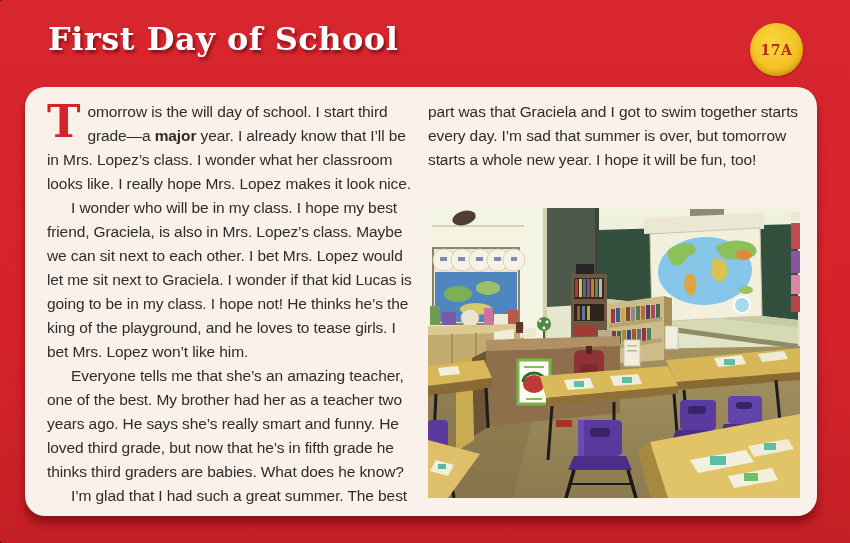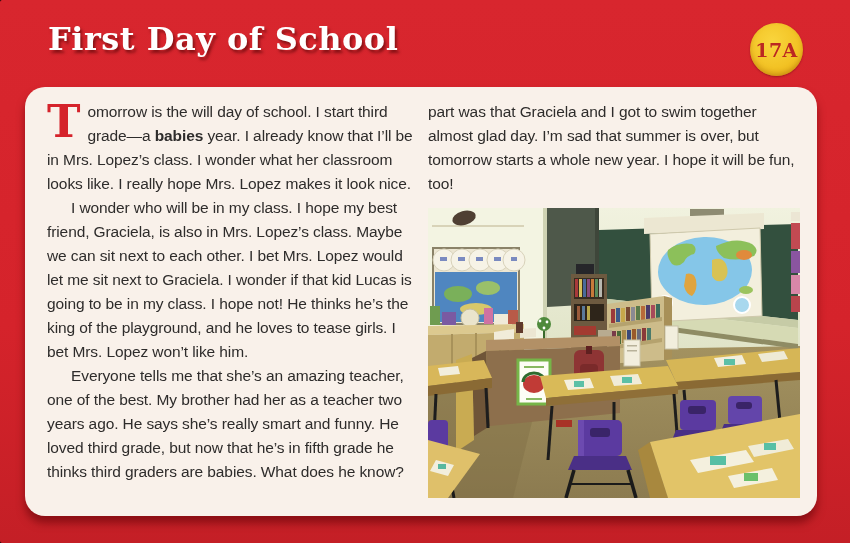--- a/index.html
+++ b/index.html
@@ -15,21 +15,21 @@
     font-size:32px;letter-spacing:.5px;
     text-shadow:2px 3px 3px rgba(70,0,0,.55);
   }
   .badge{
     position:absolute;left:750px;top:23px;width:53px;height:53px;border-radius:50%;
     background:radial-gradient(circle at 42% 35%,#f9d53d 0%,#f1bf20 68%,#daa415 100%);
     box-shadow:inset 0 -3px 5px rgba(150,80,0,.35), 0 1px 2px rgba(60,0,0,.35);
     display:flex;align-items:center;justify-content:center;
   }
   .badge span{
-    color:#bb2722;font-family:"DejaVu Serif",serif;font-weight:bold;font-size:19px;
+    color:#bb2722;font-family:"DejaVu Serif",serif;font-weight:bold;font-size:14px;
     letter-spacing:.5px;
   }
   .card{
     position:absolute;left:25px;top:87px;width:792px;height:429px;
     background:#f9f1ea;border-radius:20px;
     box-shadow:0 7px 9px rgba(90,0,6,.55);
   }
   .col{position:absolute;top:13px;color:#2e2c2b;font-size:15.5px;line-height:24px;letter-spacing:-0.1px;}
   .col p{margin:0;}
   .col-left{left:22px;width:368px;}
@@ -49,27 +49,28 @@
 
   <h1 class="title">First Day of School</h1>
 
   <div class="badge">
     <span>17A</span>
   </div>
 
   <div class="card">
 
     <div class="col col-left">
-      <p><span class="dropcap">T</span><span>omorrow is the will day of school. I start third grade—a </span><b>babies</b><span> year. I already know that I’ll be in Mrs. Lopez’s class. I wonder what her classroom looks like. I really hope Mrs. Lopez makes it look nice.</span></p>
+      <p><span class="dropcap">T</span><span>omorrow is the will day of school. I start third grade—a </span><b>major</b><span> year. I already know that I’ll be in Mrs. Lopez’s class. I wonder what her classroom looks like. I really hope Mrs. Lopez makes it look nice.</span></p>
       <p class="indent">I wonder who will be in my class. I hope my best friend, Graciela, is also in Mrs. Lopez’s class. Maybe we can sit next to each other. I bet Mrs. Lopez would let me sit next to Graciela. I wonder if that kid Lucas is going to be in my class. I hope not! He thinks he’s the king of the playground, and he loves to tease girls. I bet Mrs. Lopez won’t like him.</p>
       <p class="indent">Everyone tells me that she’s an amazing teacher, one of the best. My brother had her as a teacher two years ago. He says she’s really smart and funny. He loved third grade, but now that he’s in fifth grade he thinks third graders are babies. What does he know?</p>
+      <p class="indent">I’m glad that I had such a great summer. The best</p>
     </div>
 
     <div class="col col-right">
-      <p>part was that Graciela and I got to swim together almost glad day. I’m sad that summer is over, but tomorrow starts a whole new year. I hope it will be fun, too!</p>
+      <p>part was that Graciela and I got to swim together starts every day. I’m sad that summer is over, but tomorrow starts a whole new year. I hope it will be fun, too!</p>
     </div>
 
     <div class="photo">
       <svg viewBox="0 0 372 290" preserveAspectRatio="none" xmlns="http://www.w3.org/2000/svg">
         <defs>
           <linearGradient id="wallGrad" x1="0" y1="0" x2="0" y2="1">
             <stop offset="0" stop-color="#f1f2df"></stop>
               <stop offset="1" stop-color="#dde1c3"></stop>
           </linearGradient>
           <linearGradient id="floorGrad" x1="0" y1="0" x2="0" y2="1">

